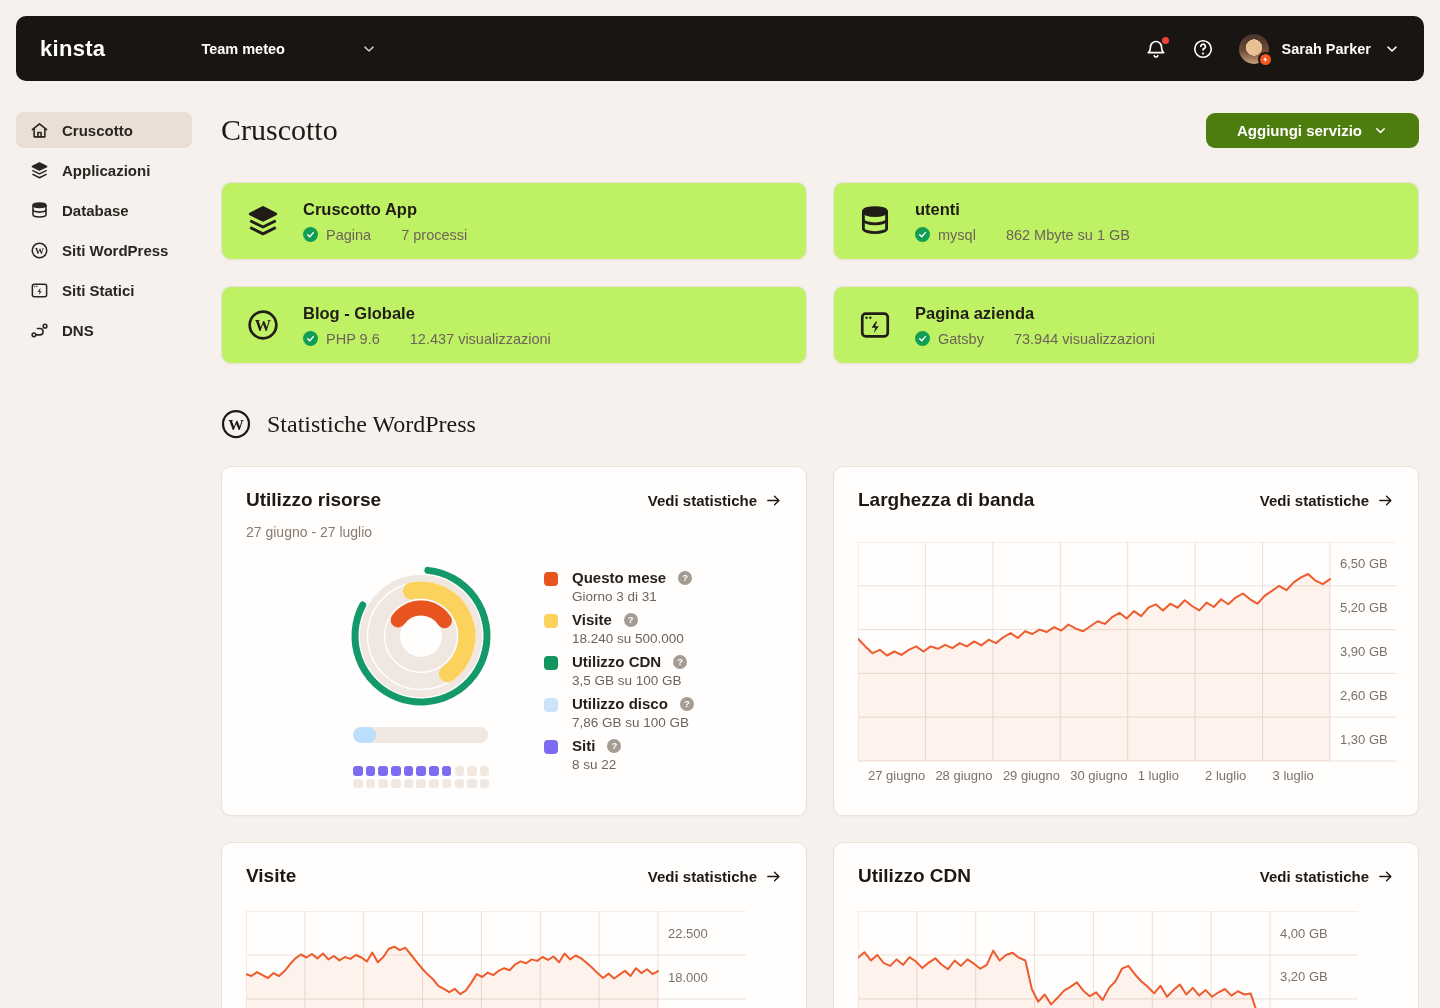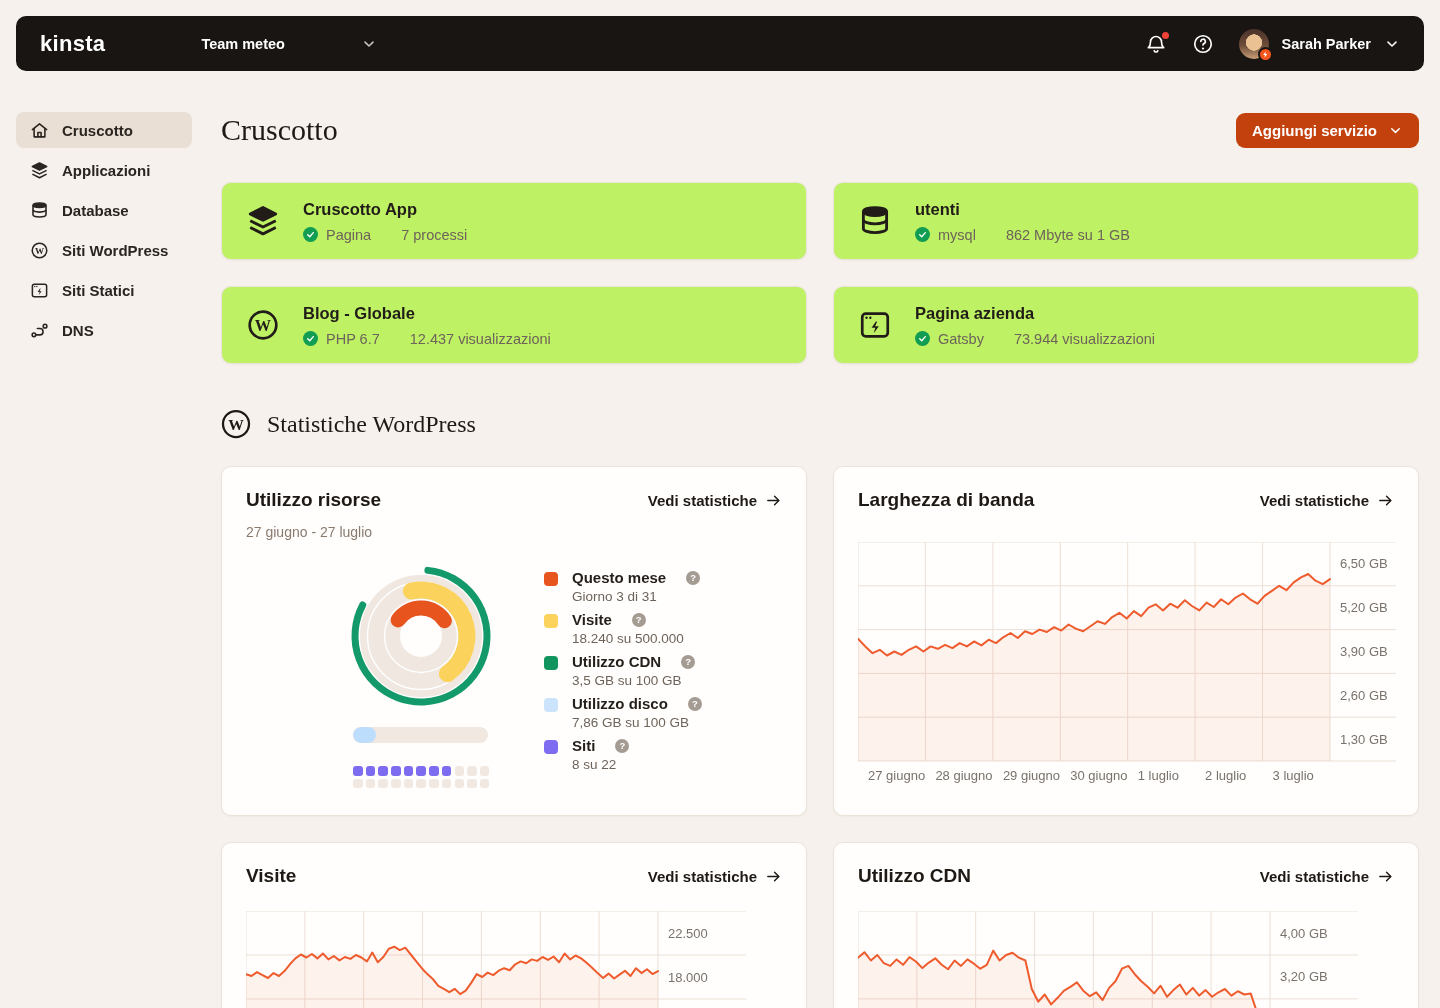--- a/index.html
+++ b/index.html
@@ -6,21 +6,21 @@
   html,body { width:1440px; height:1008px; overflow:hidden; }
   body {
     background:#f6f1ec;
     font-family:"Liberation Sans","DejaVu Sans",sans-serif;
     color:#211c18; position:relative;
   }
   svg { display:block; }
 
   
   .topnav{
-    position:absolute; left:16px; top:16px; width:1408px; height:55px;
+    position:absolute; left:16px; top:16px; width:1408px; height:65px;
     background:#191512; border-radius:10px; color:#fff;
     display:flex; align-items:center; padding:0 24px;
   }
   .logo{ font-size:22px; font-weight:700; letter-spacing:.3px; cursor:pointer; }
   .team-select{ margin-left:96px; width:176px; display:flex; align-items:center;
     justify-content:space-between; font-size:14.5px; font-weight:600; cursor:pointer; }
   .nav-spacer{ flex:1; }
   .nav-right{ display:flex; align-items:center; gap:25px; }
   .icon-btn{ position:relative; width:22px; height:22px; cursor:pointer; color:#fff; }
   .icon-btn svg{ width:22px; height:22px; }
@@ -49,21 +49,21 @@
     color:#2a2520; cursor:pointer; }
   .side-item.active{ background:#eadfd4; }
   .side-item svg{ width:19px; height:19px; flex:none; }
 
   
   .main{ position:absolute; left:221px; top:96px; width:1198px; }
   .page-head{ margin-top:14px; height:40px; display:flex;
     align-items:center; justify-content:space-between; }
   .page-title{ font-family:"Liberation Serif","DejaVu Serif",serif;
     font-size:30px; font-weight:500; color:#1e1914; }
-  .add-btn{ height:35px; padding:0 16px; background:#c2410c; color:#fff;
+  .add-btn{ height:35px; padding:0 31px; background:#4d7c0f; color:#fff;
     border:none; border-radius:9px; font-size:15px; font-weight:600;
     font-family:inherit; display:flex; align-items:center; gap:11px; cursor:pointer; }
   .add-btn svg{ width:15px; height:15px; }
 
   .grid2{ display:grid; grid-template-columns:586px 586px; gap:26px; margin-top:32px; }
   .grid2.mt{ margin-top:26px; }
 
   .svc-card{ background:#bef264; border:1px solid #ebe3da; border-radius:10px;
     height:78px; display:flex; align-items:center; padding:0 24px;
     box-shadow:0 1px 2px rgba(70,45,20,.04); cursor:pointer; }
@@ -99,21 +99,21 @@
   .disk-fill{ height:16px; border-radius:8px; background:#bcdefc; }
   .dots{ position:absolute; left:131px; top:299px; width:139px;
     display:flex; flex-wrap:wrap; gap:3.2px; }
   .dot{ width:9.5px; height:9.5px; border-radius:3px; }
 
   .legend{ position:absolute; left:322px; top:102px; display:flex;
     flex-direction:column; gap:7px; }
   .legend-item{ display:flex; gap:14px; }
   .legend-sq{ width:14px; height:14px; border-radius:4px; margin-top:3px; flex:none; }
   .legend-label{ font-size:15px; font-weight:700; color:#241f1a;
-    display:flex; align-items:center; gap:20px; }
+    display:flex; align-items:center; gap:12px; }
   .q-icon{ width:14px; height:14px; border-radius:50%; background:#a49b92; color:#fff;
     font-size:9.5px; font-weight:700; display:flex; align-items:center;
     justify-content:center; cursor:pointer; }
   .legend-value{ font-size:13.5px; color:#6e635a; margin-top:3px; }
 
   .chart{ position:absolute; left:24px; }
   .chart text{ font-size:13px; fill:#79726c; font-family:"Liberation Sans",sans-serif; }
 </style>
 </head>
 <body>
@@ -279,21 +279,21 @@
           </svg>
       </div>
       <div>
         <div class="svc-title">Blog - Globale</div>
         <div class="svc-meta">
           <span class="check">
               <svg viewBox="0 0 24 24" fill="none" stroke="#fff" stroke-width="3.6" stroke-linecap="round" stroke-linejoin="round">
                 <path d="M4.5 12.5 10 18 19.5 7"></path>
               </svg>
             </span>
-          <span>PHP 6.7</span>
+          <span>PHP 9.6</span>
           <span class="svc-detail">12.437 visualizzazioni</span>
         </div>
       </div>
     </div>
 
     <div class="svc-card">
       <div class="svc-icon">
         <svg viewBox="0 0 24 24" fill="none" stroke="currentColor" stroke-width="1.9" stroke-linejoin="round">
             <rect x="3" y="4" width="18" height="16" rx="2.5"></rect>
             <path d="M6 6.9h.01M8.7 6.9h.01" stroke-linecap="round" stroke-width="1.7"></path>

